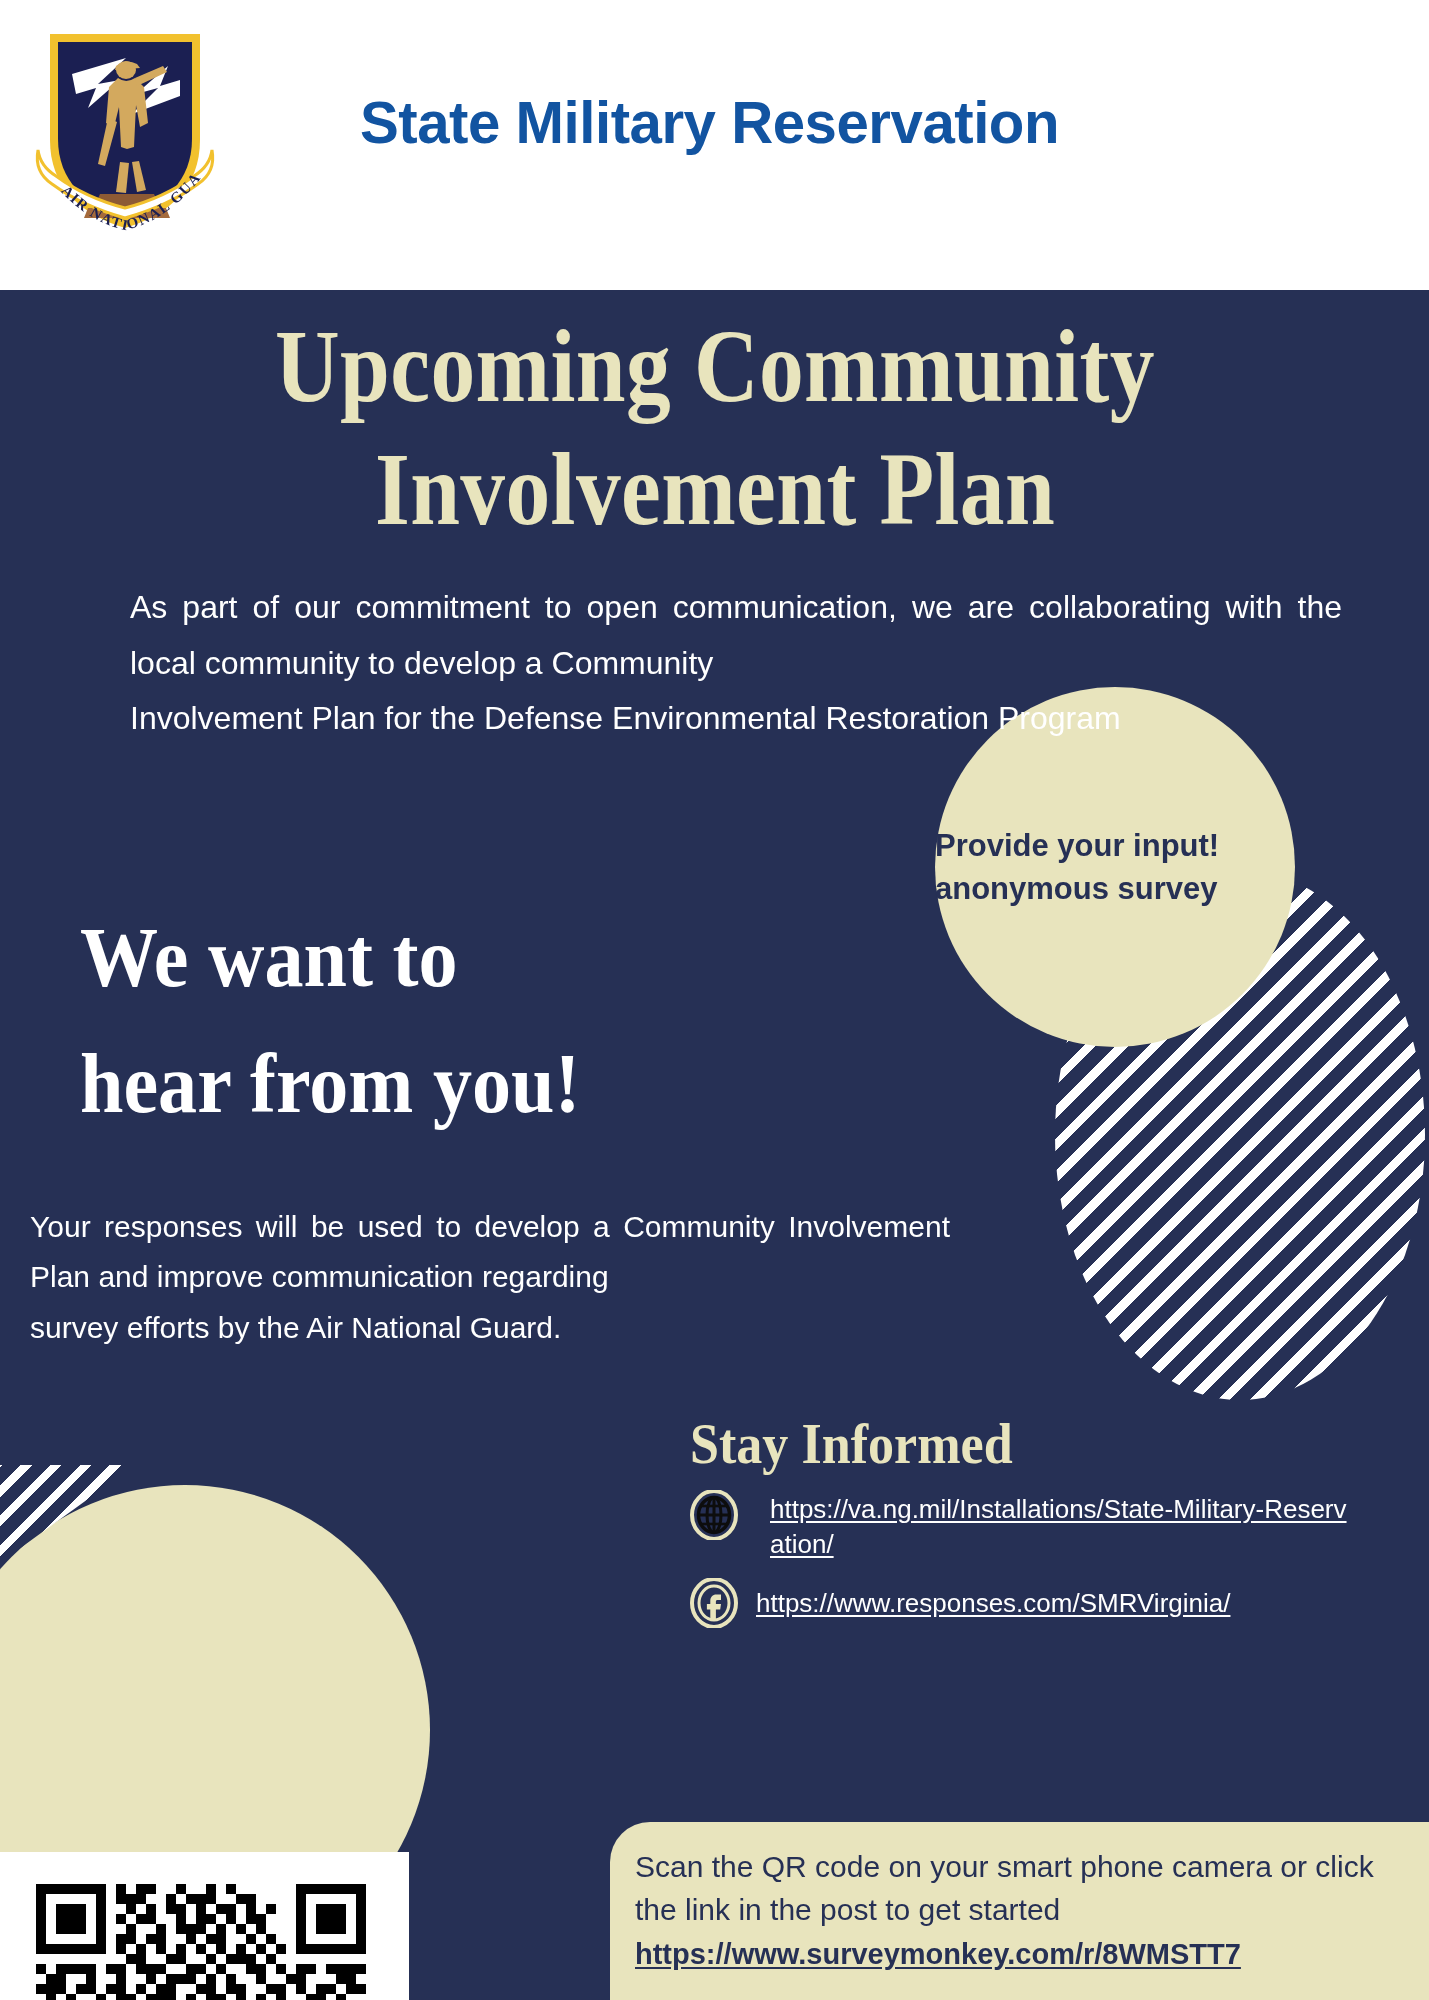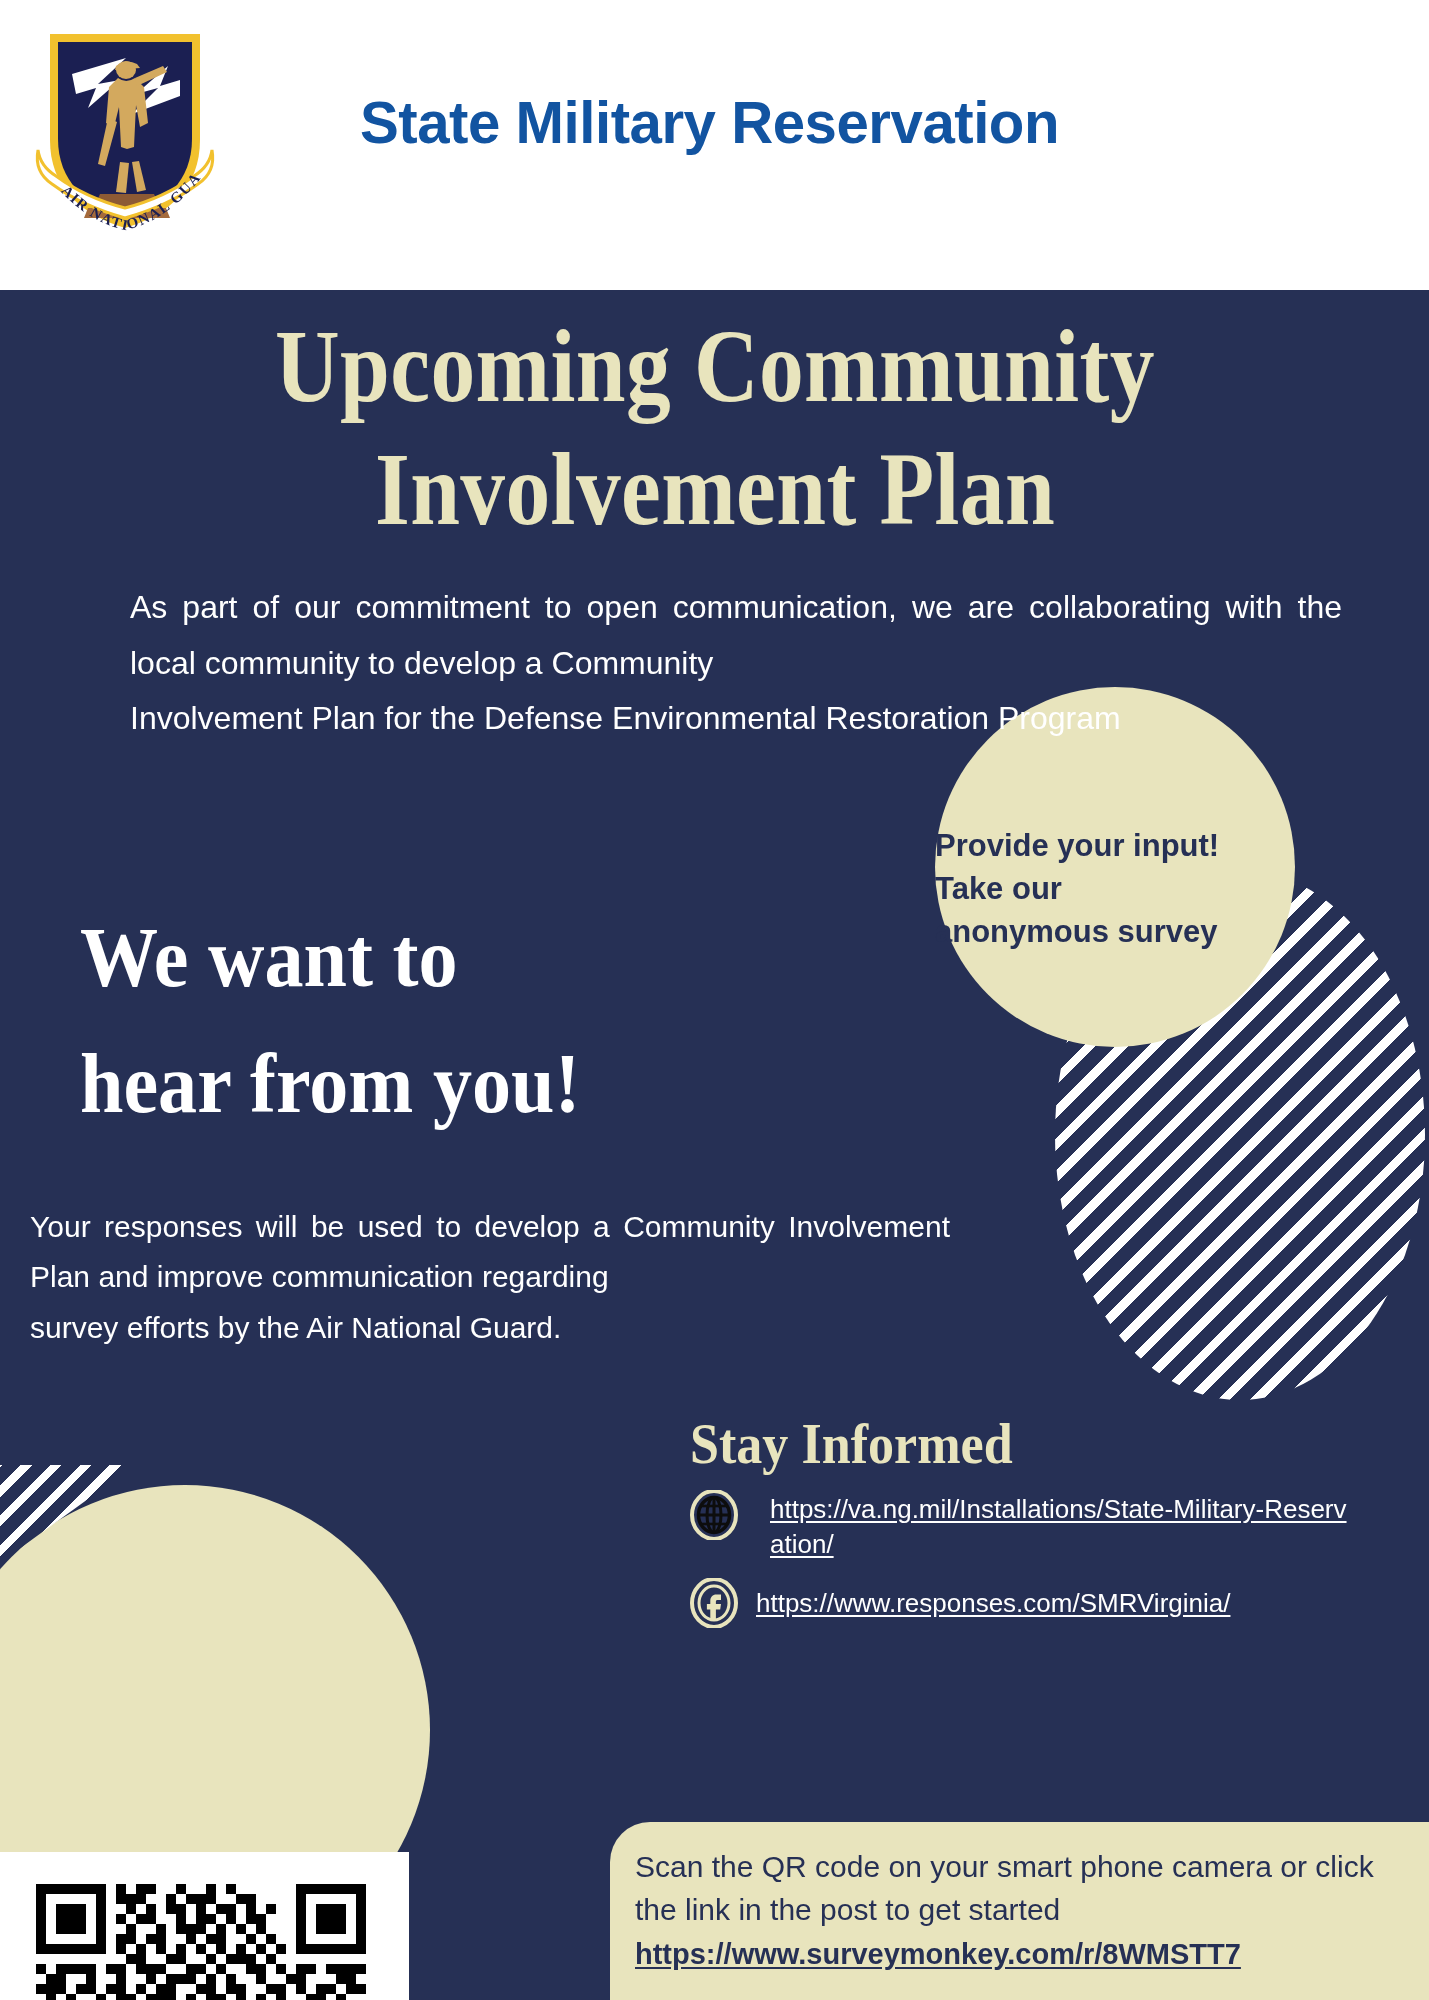--- a/index.html
+++ b/index.html
@@ -268,21 +268,20 @@
 <body>
 
 <div id="poster">
 
   <div class="navy-body">
 
     <div class="stripe-disc-tr"></div>
     <div class="beige-disc-tr"></div>
     <div class="circle-text">
       <div>Provide your input!</div>
-      <div>Take our</div>
       <div>anonymous survey</div>
     </div>
 
     <div class="headline">
       <div>Upcoming Community</div>
       <div>Involvement Plan</div>
     </div>
 
     <div class="intro-para">
       <span>As part of our commitment to open communication, we are collaborating with the local community to develop a Community</span>

